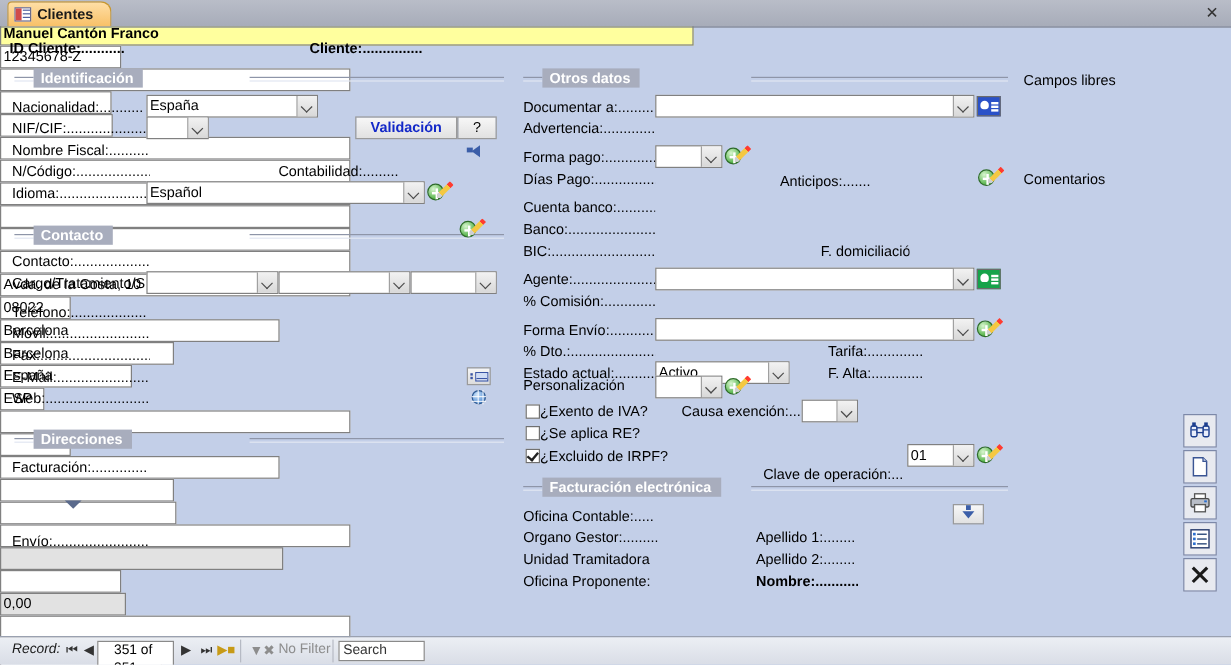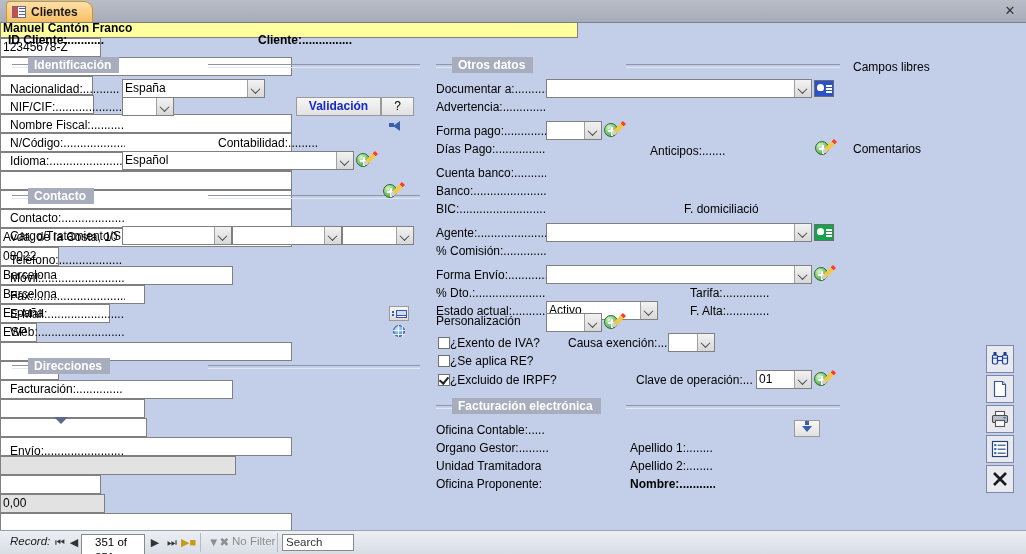--- a/index.html
+++ b/index.html
@@ -176,21 +176,21 @@
 
   <div class="leader" style="left:10px;top:118px;width:115px;">Nombre Fiscal:..........</div>
   <div class="fld" style="left:122px;top:115px;width:292px;height:19px;"></div>
   <div class="arrbtn" style="left:389px;top:118px;width:20px;height:13px;">
     <span class="a"></span>
       <span class="a2" style="left:0px;"></span>
   </div>
 
   <div class="leader" style="left:10px;top:136px;width:115px;">N/Código:...................</div>
   <div class="fld" style="left:122px;top:133px;width:93px;height:19px;"></div>
-  <div class="leader" style="left:218px;top:136px;width:100px;text-align:right;">Contabilidad:.........</div>
+  <div class="leader" style="left:232px;top:136px;width:100px;text-align:right;">Contabilidad:.........</div>
   <div class="fld" style="left:320px;top:133px;width:94px;height:19px;"></div>
 
   <div class="leader" style="left:10px;top:154px;width:115px;">Idioma:........................</div>
   <div class="combo" style="left:122px;top:151px;width:232px;height:19px;">
     <span class="txt">Español</span>
     <span class="arr"></span>
   </div>
   <div class="ic-newedit" style="left:355px;top:151px;">
     <span class="circ"></span>
       <span class="pen"></span>
@@ -362,21 +362,21 @@
   <div class="combo" style="left:668px;top:333px;width:47px;height:19px;">
     <span class="txt"></span>
     <span class="arr"></span>
   </div>
 
   <div class="cb" style="left:438px;top:355px;"></div>
   <div class="leader" style="left:450px;top:354px;width:130px;">¿Se aplica RE?</div>
 
   <div class="cb checked" style="left:438px;top:374px;"></div>
   <div class="leader" style="left:450px;top:373px;width:150px;">¿Excluido de IRPF?</div>
-  <div class="leader" style="left:636px;top:373px;width:125px;">Clave de operación:...</div>
+  <div class="leader" style="left:636px;top:388px;width:125px;">Clave de operación:...</div>
   <div class="combo" style="left:756px;top:370px;width:56px;height:19px;">
     <span class="txt">01</span>
     <span class="arr"></span>
   </div>
   <div class="ic-newedit" style="left:813px;top:370px;">
     <span class="circ"></span>
       <span class="pen"></span>
   </div>
 
   <div class="sect" style="left:430px;top:398px;width:410px;">

